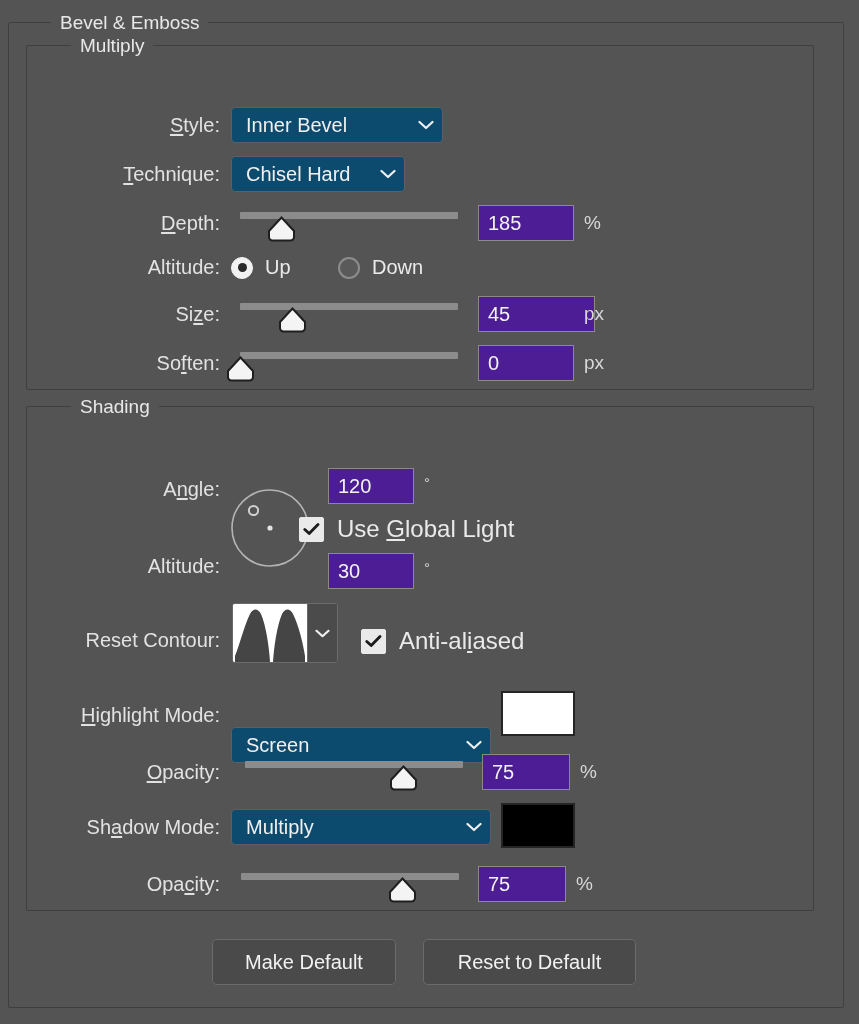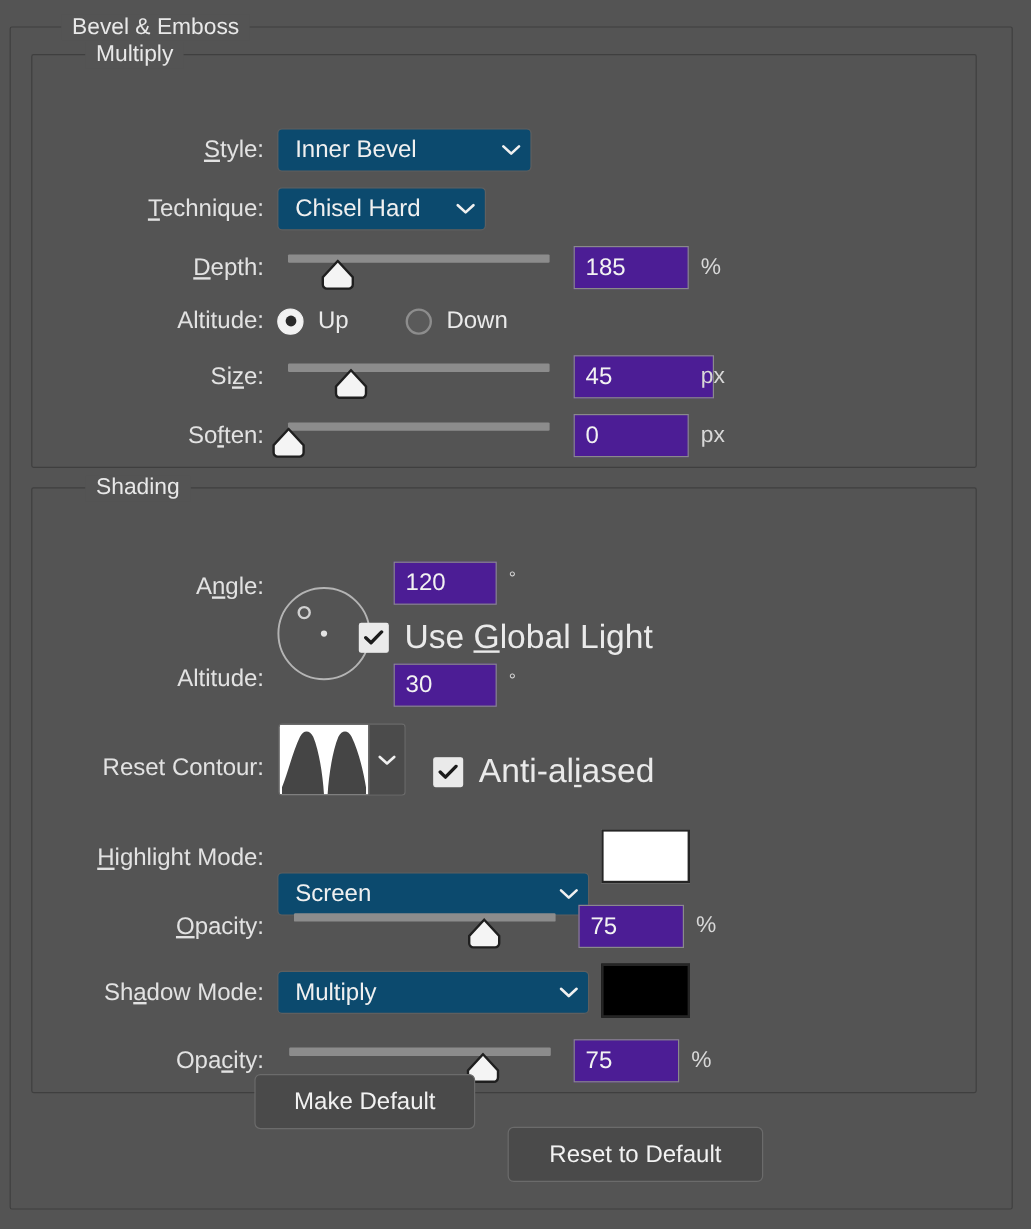--- a/index.html
+++ b/index.html
@@ -173,21 +173,21 @@
     border-radius: 2px;
     box-sizing: border-box;
     display: flex;
     align-items: center;
     justify-content: center;
     flex: 0 0 auto;
   }
   .checkbox svg { display: block; }
   .check-label {
     margin-left: 13px;
-    font-size: 28px;
+    font-size: 24px;
     color: #eaeaea;
     white-space: nowrap;
   }
   .check-label u { text-decoration: underline; text-underline-offset: 2px; }
 
   
   #angle-dial {
     position: absolute;
     width: 80px;
     height: 80px;
@@ -421,14 +421,14 @@
 <div class="slider-thumb" id="shadow-opacity-thumb" style="left:388px; top:877px;">
   <svg width="29" height="26" viewBox="0 0 29 26">
       <path d="M14.5 1.5 L27 15 L27 21 A3.5 3.5 0 0 1 23.5 24.5 L5.5 24.5 A3.5 3.5 0 0 1 2 21 L2 15 Z" fill="#f4f4f4" stroke="#1f1f1f" stroke-width="2"></path>
     </svg>
 </div>
 <div class="numfield" id="shadow-opacity-field" style="left:478px; top:866px; width:88px;">
   <span>75</span>
 </div>
 <div class="unit" style="left:576px; top:873px;">%</div>
 
-<div class="btn" id="make-default-button" style="left:212px; top:895px; width:184px;">Make Default</div>
+<div class="btn" id="make-default-button" style="left:212px; top:939px; width:184px;">Make Default</div>
 <div class="btn" id="reset-to-default-button" style="left:423px; top:939px; width:213px;">Reset to Default</div>
 
 </body></html>

